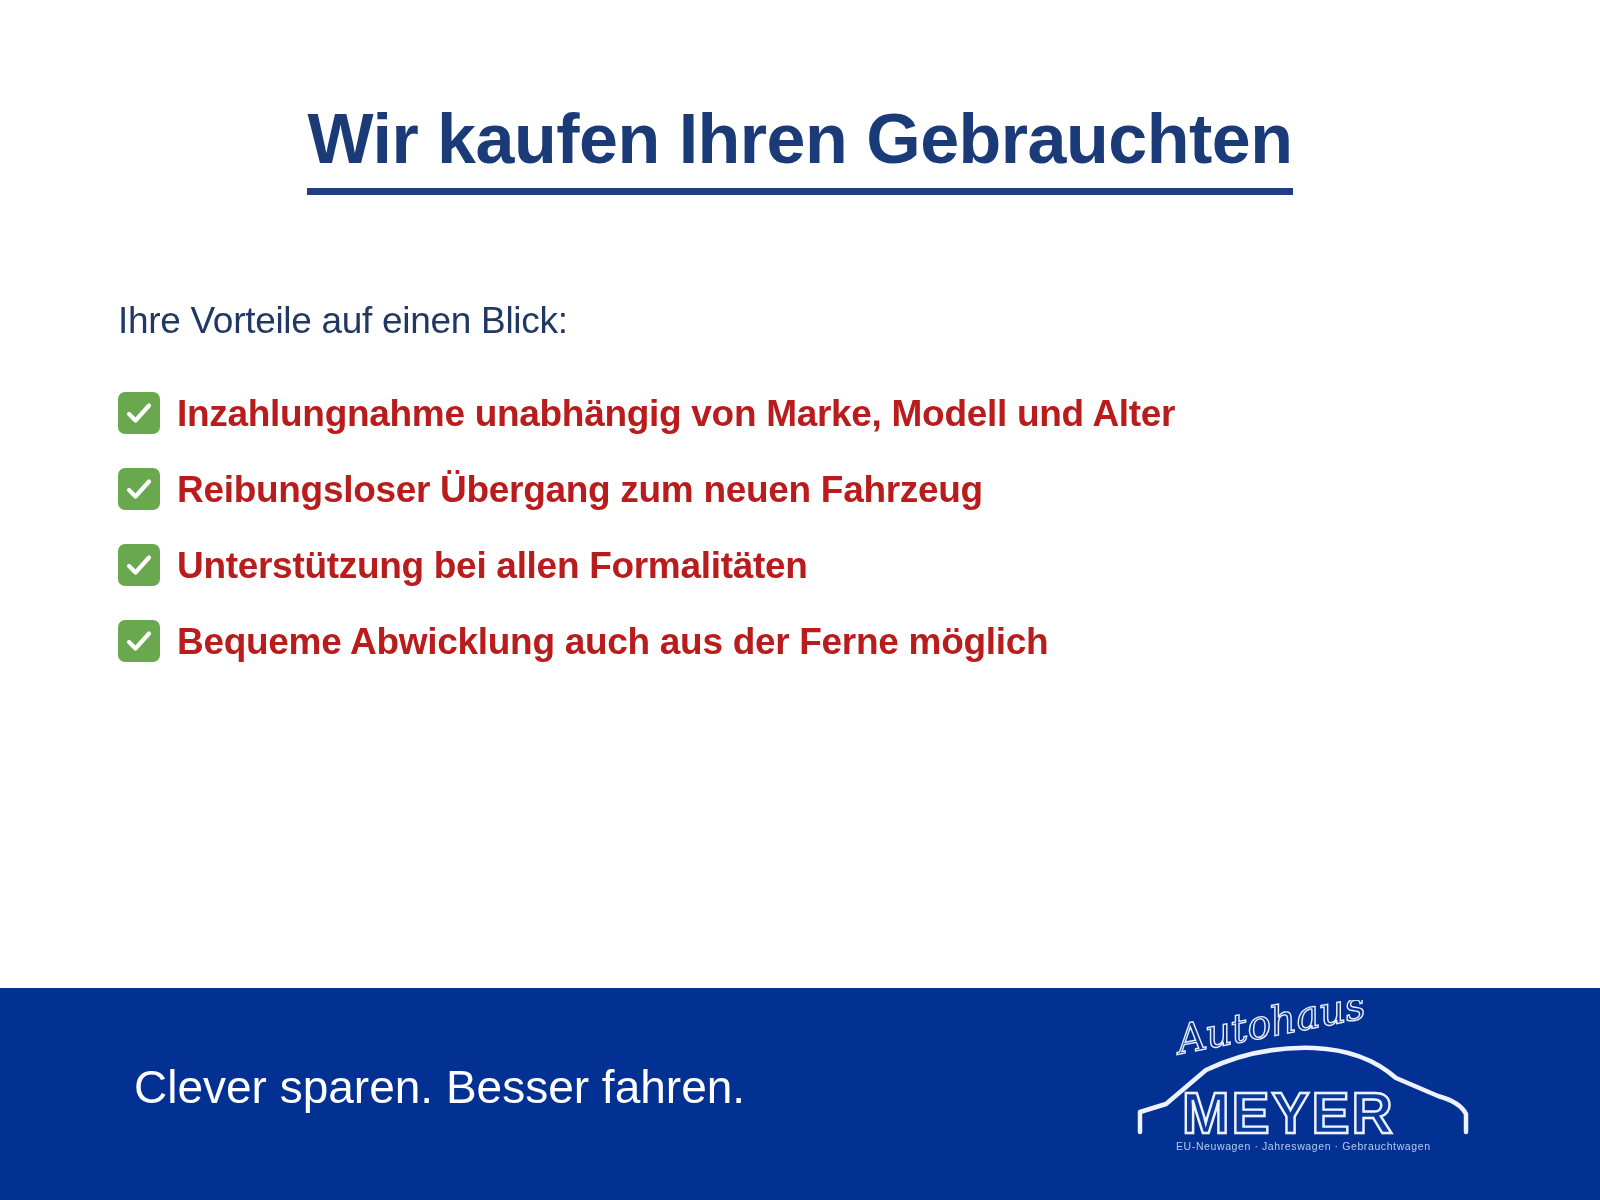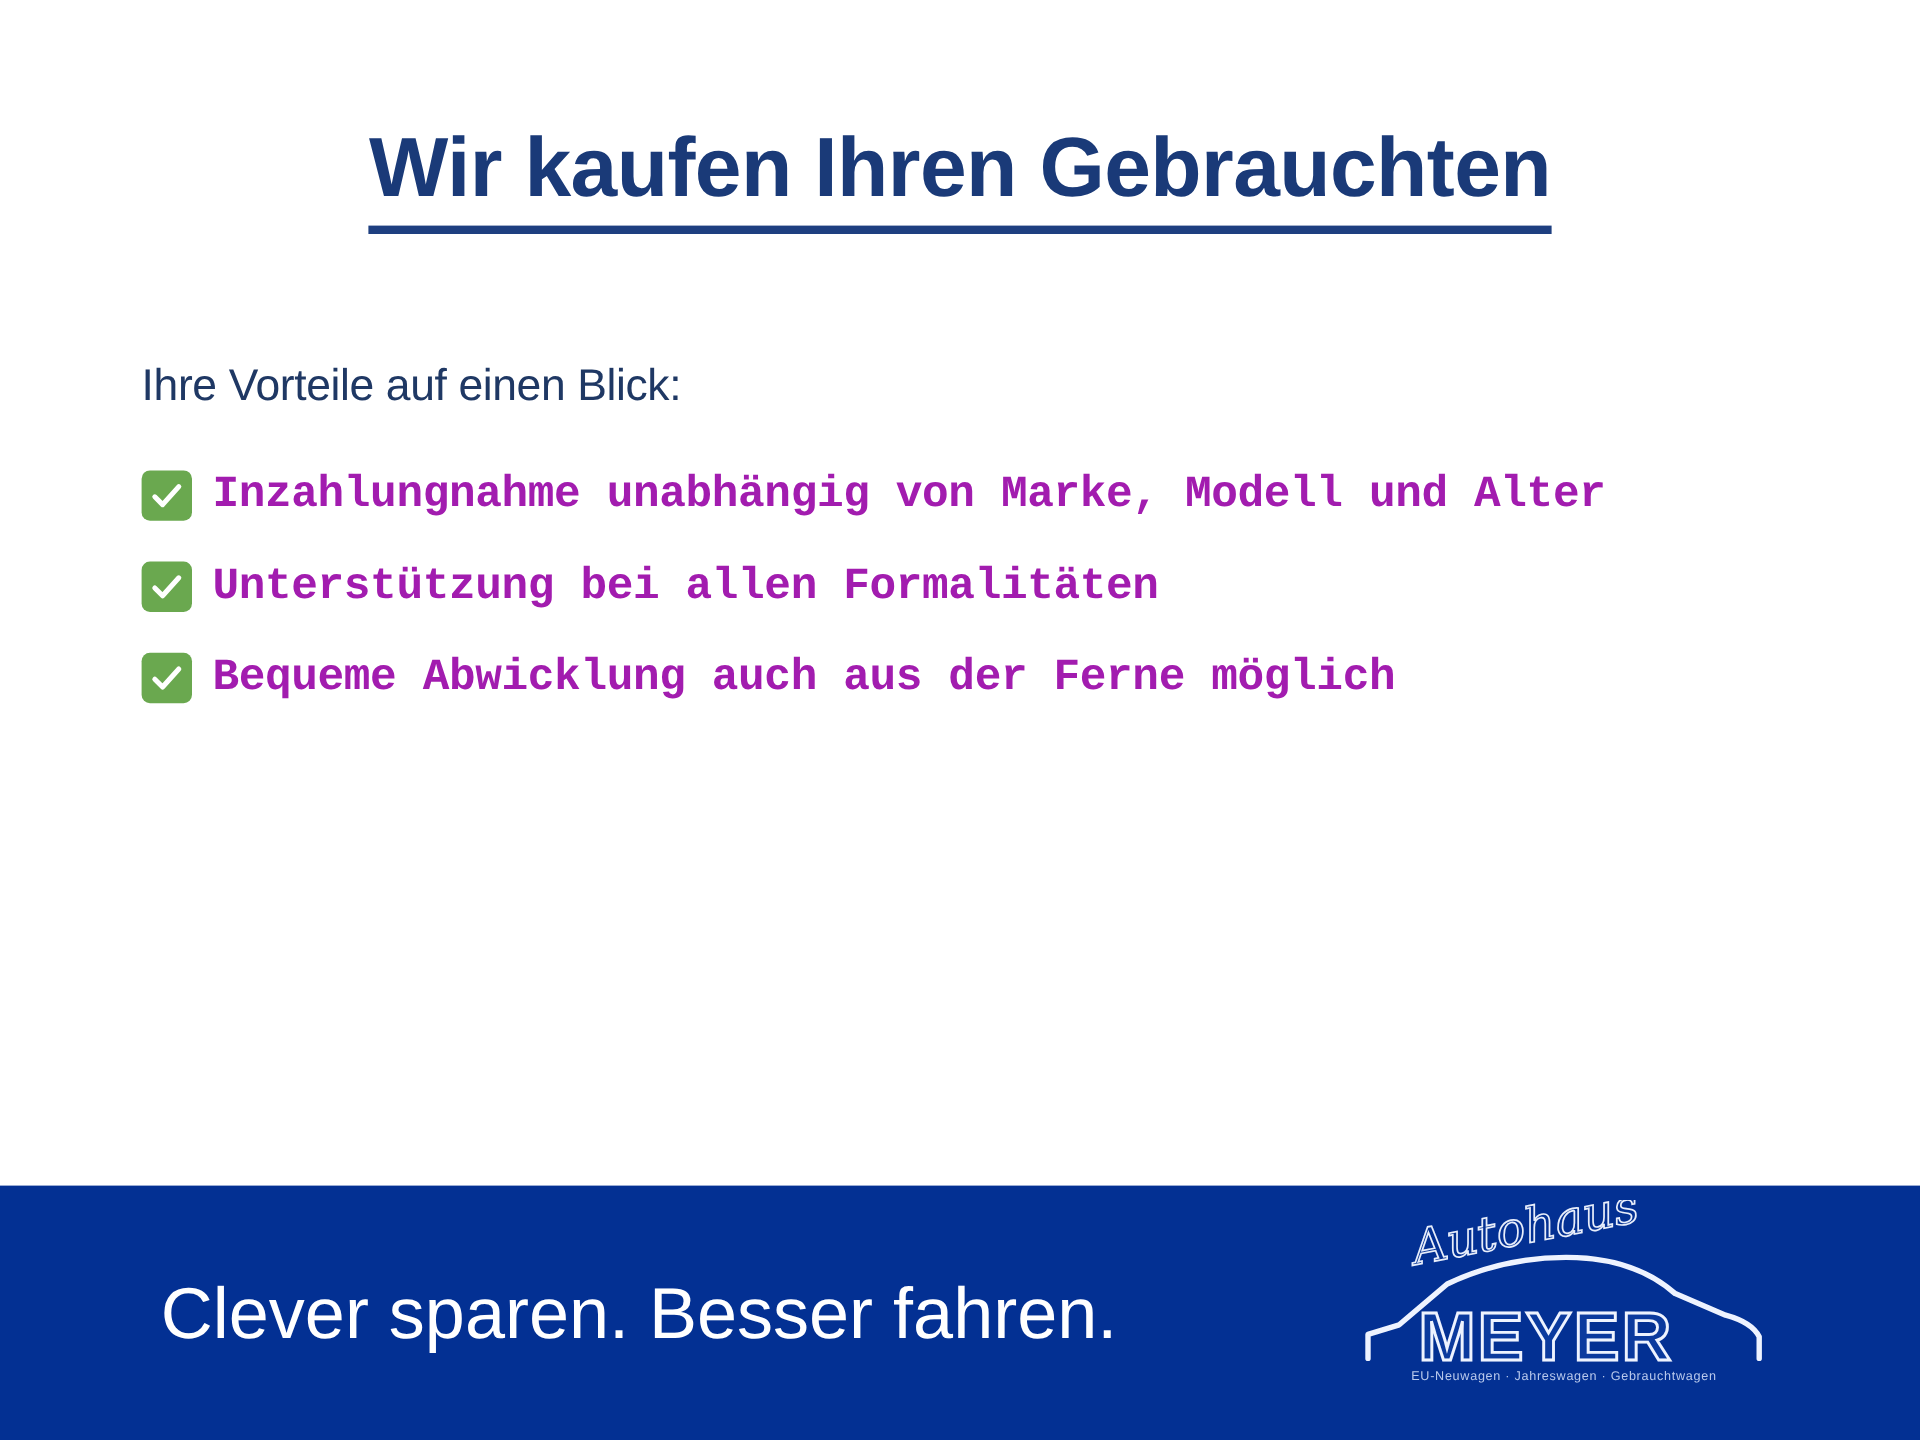--- a/index.html
+++ b/index.html
@@ -75,41 +75,40 @@
     position: absolute;
     left: 6px;
     top: 6px;
     width: 30px;
     height: 30px;
     display: block;
   }
   .benefit-text {
     font-size: 37px;
     font-weight: bold;
-    color: #a21caf;
+    color: #b91c1c;
     letter-spacing: -0.3px;
     white-space: nowrap;
     line-height: 1.0;
-    font-family: Liberation Mono, monospace;
   }
 
   
   .banner {
     position: absolute;
     left: 0;
     top: 988px;
     width: 1600px;
     height: 212px;
     background: #033093;
   }
   .tagline {
     position: absolute;
     left: 134px;
     top: 72px;
-    font-size: 60px;
+    font-size: 46px;
     font-weight: normal;
     color: #ffffff;
     letter-spacing: 0px;
     white-space: nowrap;
   }
 
   
   .logo {
     position: absolute;
     left: 1128px;
@@ -169,20 +168,28 @@
     <div class="benefit-row">
       <span class="check-box">
         <svg viewBox="0 0 30 30" aria-hidden="true">
           <path d="M5 16 L11.5 22.5 L25 7.5" fill="none" stroke="#ffffff" stroke-width="4.2" stroke-linecap="round" stroke-linejoin="round"></path>
         </svg>
       </span>
       <span class="benefit-text">Inzahlungnahme unabhängig von Marke, Modell und Alter</span>
     </div>
 
 
+    <div class="benefit-row">
+      <span class="check-box">
+        <svg viewBox="0 0 30 30" aria-hidden="true">
+          <path d="M5 16 L11.5 22.5 L25 7.5" fill="none" stroke="#ffffff" stroke-width="4.2" stroke-linecap="round" stroke-linejoin="round"></path>
+        </svg>
+      </span>
+      <span class="benefit-text">Reibungsloser Übergang zum neuen Fahrzeug</span>
+    </div>
 
     <div class="benefit-row">
       <span class="check-box">
         <svg viewBox="0 0 30 30" aria-hidden="true">
           <path d="M5 16 L11.5 22.5 L25 7.5" fill="none" stroke="#ffffff" stroke-width="4.2" stroke-linecap="round" stroke-linejoin="round"></path>
         </svg>
       </span>
       <span class="benefit-text">Unterstützung bei allen Formalitäten</span>
     </div>
 

